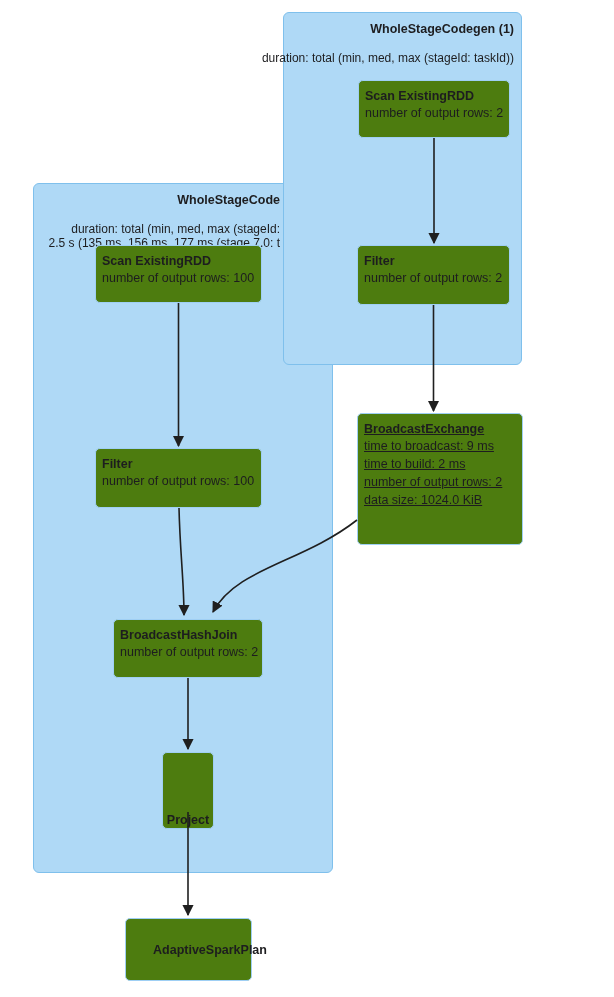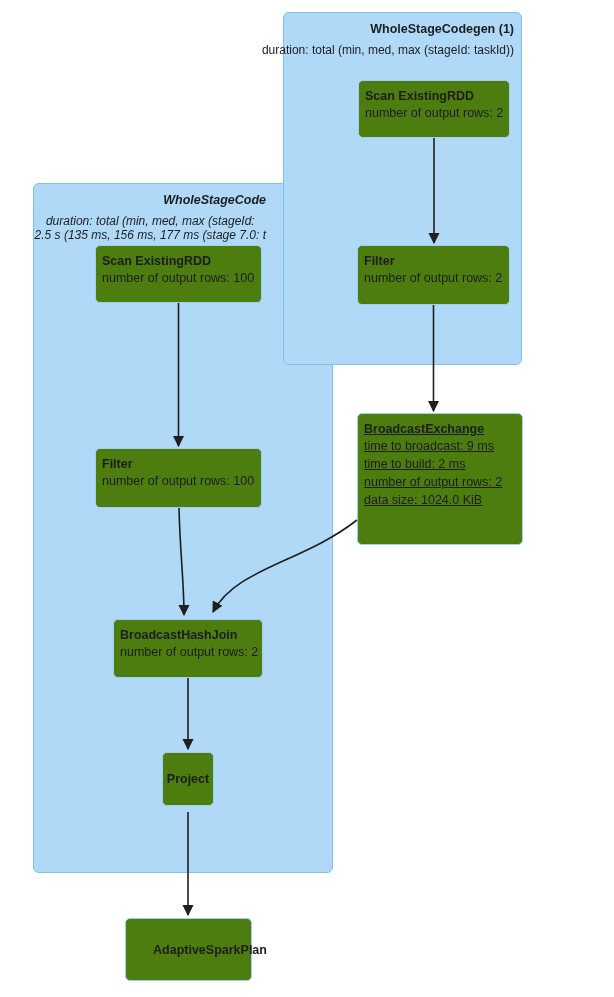--- a/index.html
+++ b/index.html
@@ -23,24 +23,23 @@
     top:8px;
     text-align:right;
     white-space:nowrap;
   }
   .cluster-title{
     font-weight:bold;
     font-size:12.5px;
     line-height:17px;
   }
   .cluster-duration{
-    margin-top:5px;
+    margin-top:13px;
     font-size:12px;
     line-height:14px;
-    text-align:center;
   }
   .node{
     position:absolute;
     background:#4d7c0f;
     border:1px solid #9fcff4;
     border-radius:5px;
     box-sizing:border-box;
     padding:7px 6px;
     font-size:12.5px;
   }
@@ -65,21 +64,21 @@
     left:0;top:0;
     pointer-events:none;
   }
 </style>
 </head>
 <body>
 
 <div id="canvas">
 
   <div class="cluster" style="left:33px;top:183px;width:300px;height:690px;">
-    <div class="cluster-label" style="right:66px;font-style:italic;">
+    <div class="cluster-label" style="right:52px;">
       <div class="cluster-title">WholeStageCode</div>
       <div class="cluster-duration">
         <div>duration: total (min, med, max (stageId:</div>
         <div>2.5 s (135 ms, 156 ms, 177 ms (stage 7.0: t</div>
       </div>
     </div>
   </div>
 
   <div class="cluster" style="left:283px;top:12px;width:239px;height:353px;">
     <div class="cluster-label" style="right:7px;">
@@ -128,21 +127,21 @@
     </div>
   </div>
 
   <div class="node" style="left:113px;top:619px;width:150px;height:59px;">
     <div class="node-title">BroadcastHashJoin</div>
     <div class="node-metrics">
       <div class="metric">number of output rows: 2</div>
     </div>
   </div>
 
-  <div class="node node-center" style="left:162px;top:752px;width:52px;height:54px;">
+  <div class="node node-center" style="left:162px;top:752px;width:52px;height:77px;align-items:flex-end;">
     <div class="node-title">Project</div>
   </div>
 
   <div class="node node-center" style="left:125px;top:918px;width:127px;height:63px;padding-left:43px;">
     <div class="node-title">AdaptiveSparkPlan</div>
   </div>
 
   <svg id="edge-layer" width="614" height="997" viewBox="0 0 614 997">
     <defs>
       <marker id="arrow" viewBox="0 0 10 10" refX="9" refY="5" markerWidth="7" markerHeight="7" orient="auto-start-reverse">

